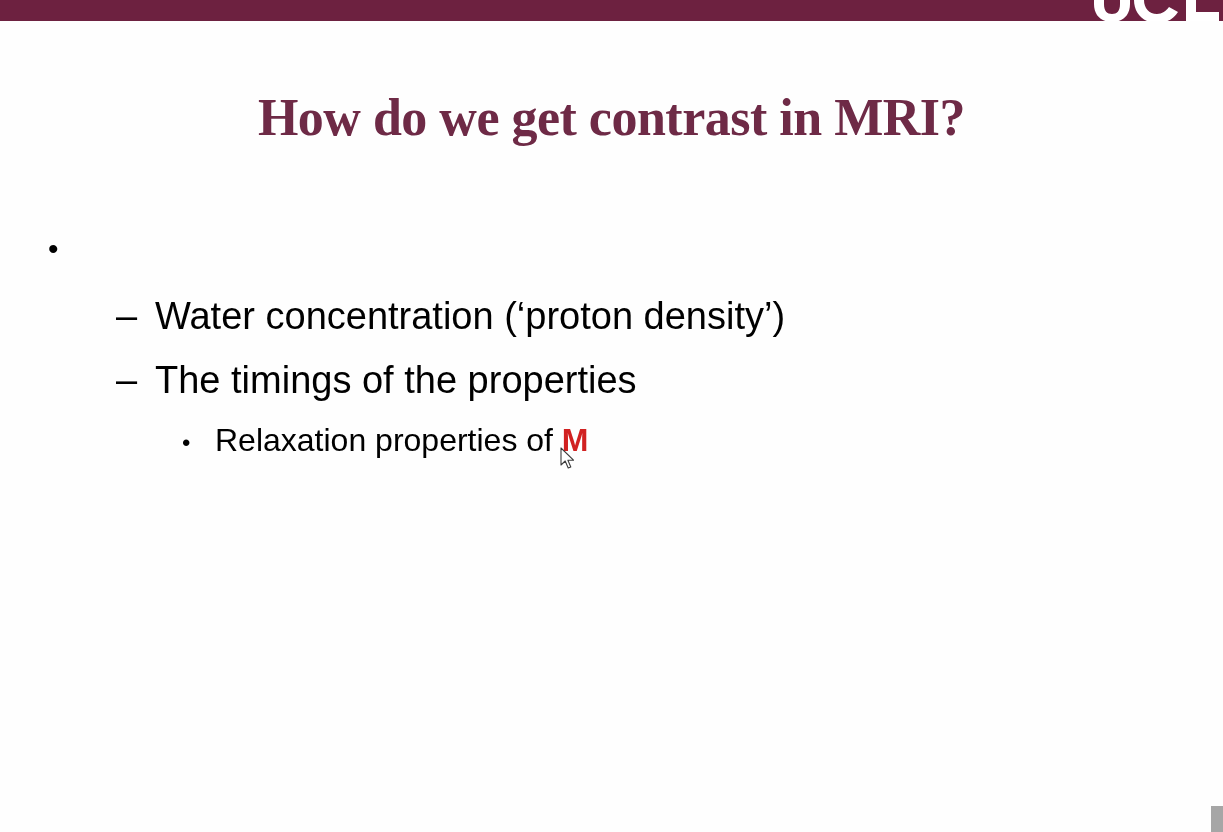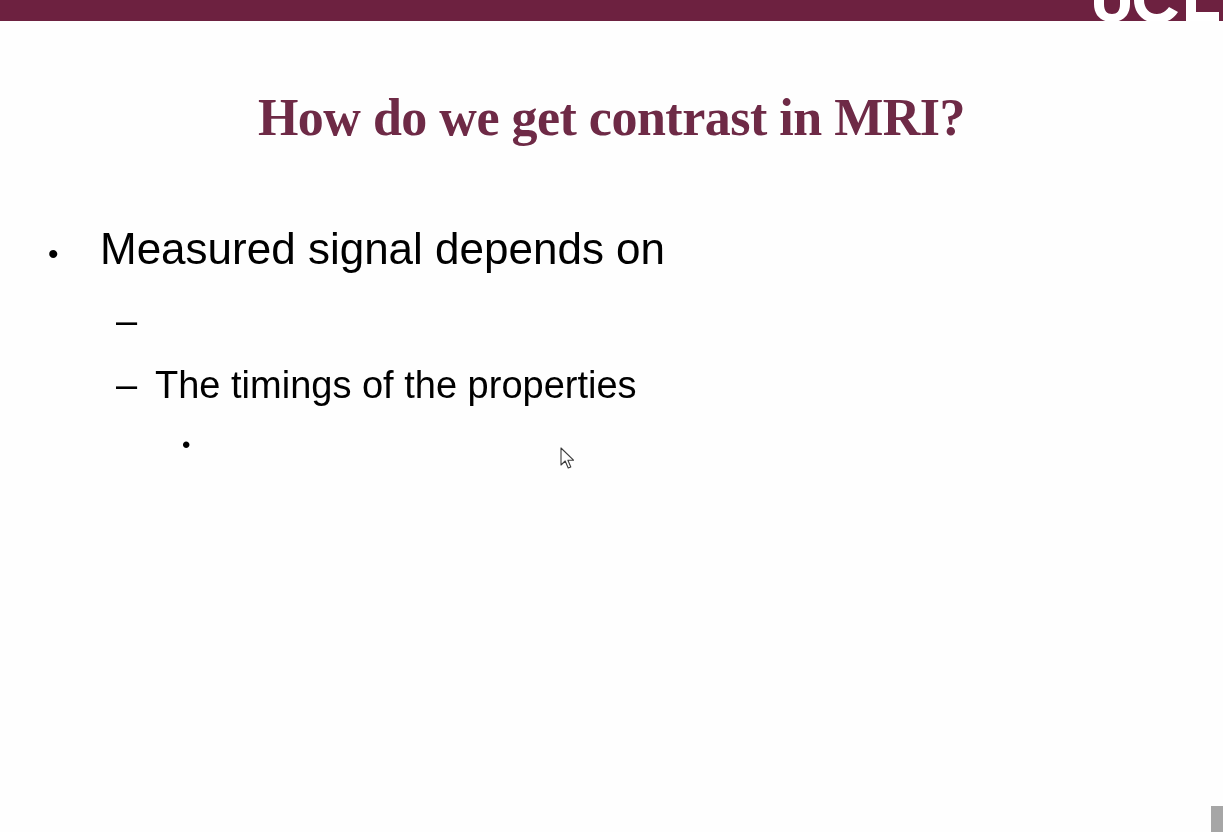--- a/index.html
+++ b/index.html
@@ -179,34 +179,35 @@
       <path d="M96 0 L96 43 L129 43 L129 34 L106 34 L106 0 Z" fill="#ffffff"></path>
     </svg>
   </div>
 
   <div id="slide-title">How do we get contrast in MRI?</div>
 
   <div id="slide-body">
 
     <div class="bullet-row level-1">
       <span class="marker">•</span>
-      <span class="bullet-text">Measured signal depends on</span>
     </div>
 
     <div class="bullet-row level-2">
       <span class="marker">–</span>
+      <span class="bullet-text">Water concentration (‘proton density’)</span>
     </div>
 
     <div class="bullet-row level-2">
       <span class="marker">–</span>
       <span class="bullet-text">The timings of the properties</span>
     </div>
 
     <div class="bullet-row level-3">
       <span class="marker">•</span>
+      <span class="bullet-text"><span>Relaxation properties of </span><span class="accent-m">M</span></span>
     </div>
 
   </div>
 
   <div id="mouse-cursor">
     <svg width="16" height="24" viewBox="0 0 16 24" xmlns="http://www.w3.org/2000/svg">
       <path d="M1 1 L1 18 L5.2 14 L8.2 21 L10.8 20 L7.9 13.3 L13.5 13.2 Z" fill="#ffffff" stroke="#3c3c3c" stroke-width="1.1" stroke-linejoin="round"></path>
     </svg>
   </div>
 

